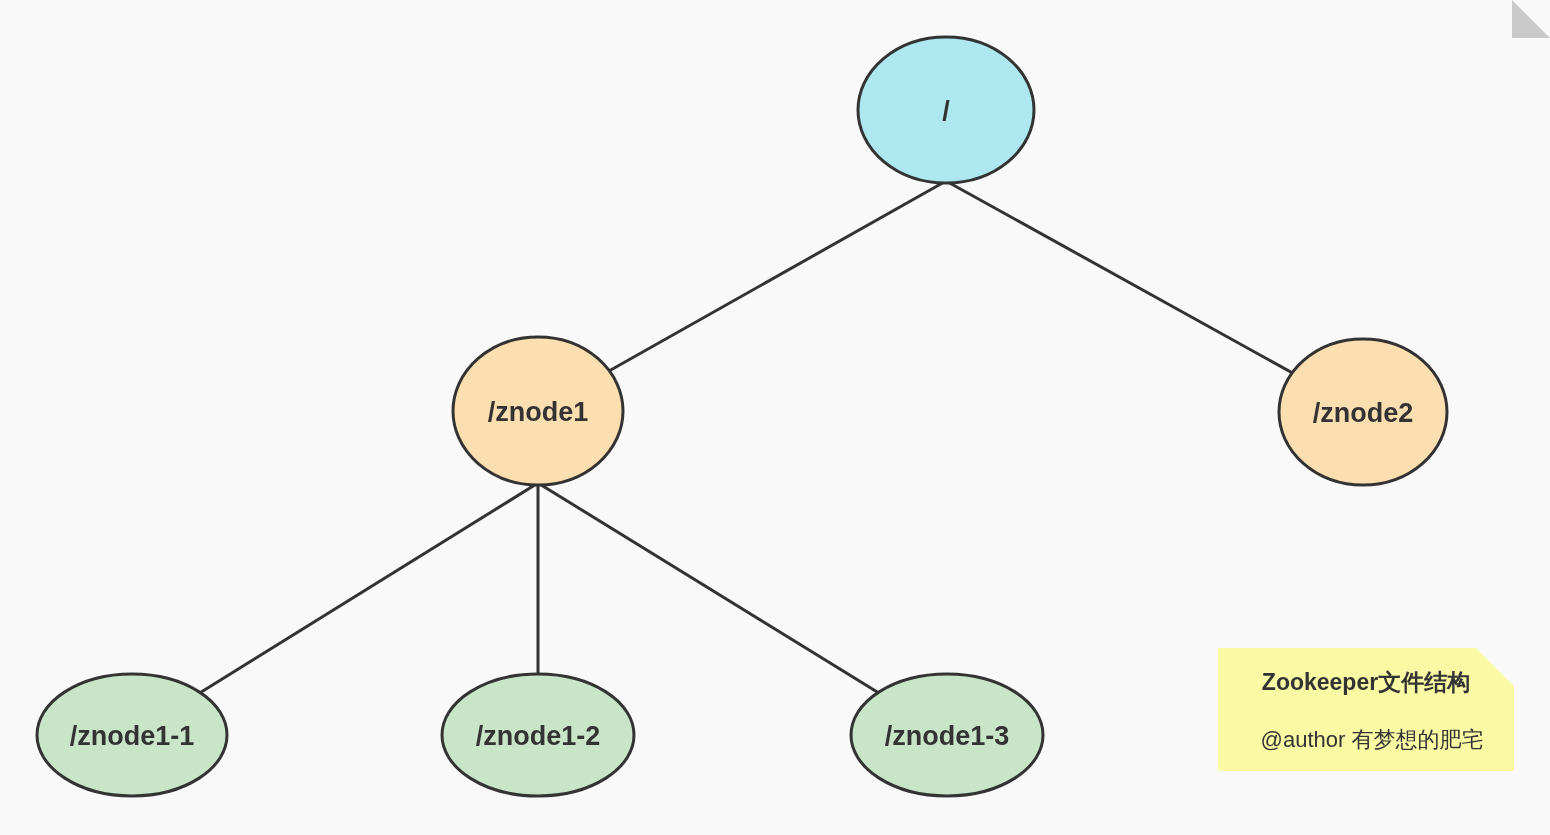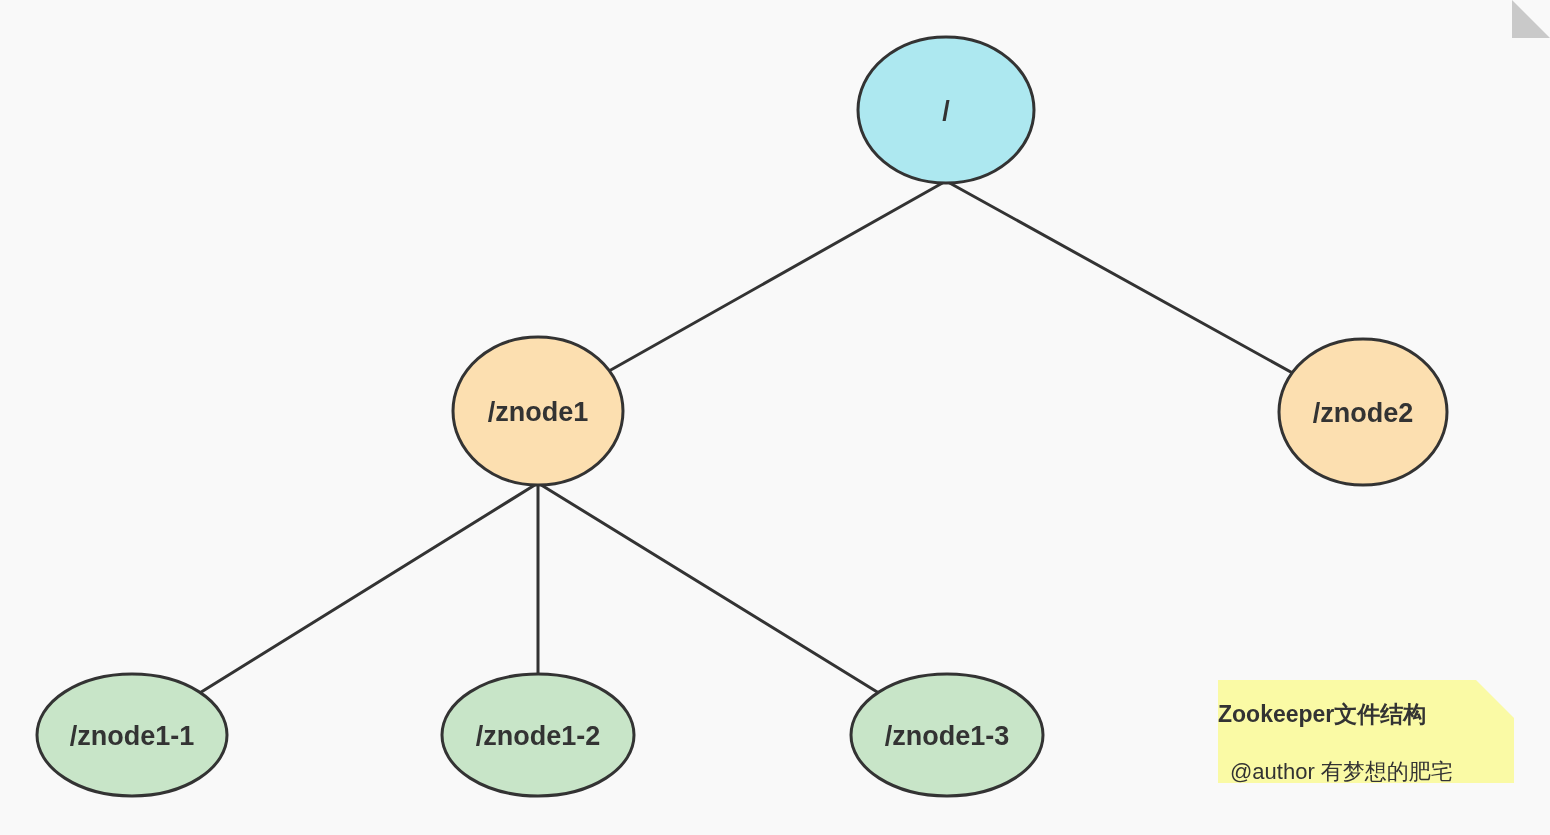--- a/index.html
+++ b/index.html
@@ -31,25 +31,26 @@
   }
   .node-label {
     font-family: "Liberation Sans", "DejaVu Sans", sans-serif;
     font-size: 27px;
     font-weight: bold;
     text-anchor: middle;
   }
   #sticky-note {
     position: absolute;
     left: 1218px;
-    top: 680px;
+    top: 648px;
     width: 296px;
-    height: 103px;
+    height: 123px;
     box-sizing: border-box;
     clip-path: polygon(0 0, calc(100% - 38px) 0, 100% 38px, 100% 100%, 0 100%);
+    text-align: center;
   }
   #sticky-note-fold {
     position: absolute;
     top: 0;
     right: 0;
     width: 38px;
     height: 38px;
     clip-path: polygon(0 0, 100% 100%, 0 100%);
   }
   .note-title {

